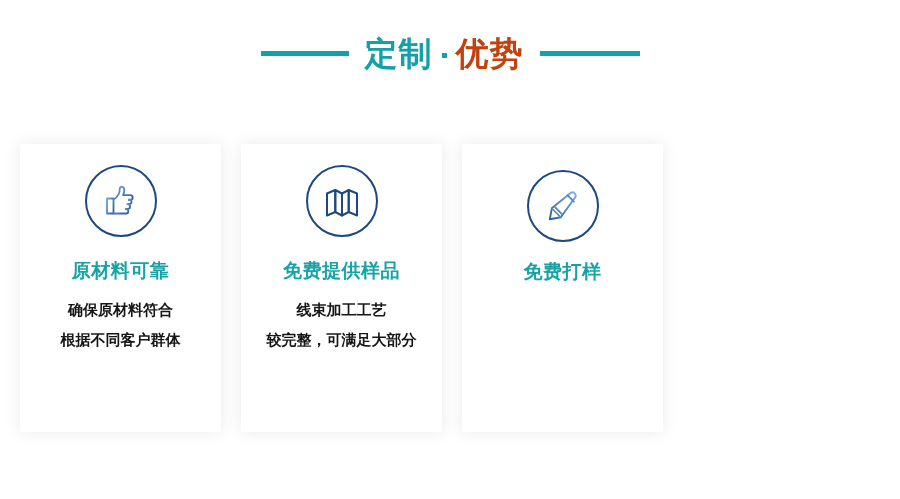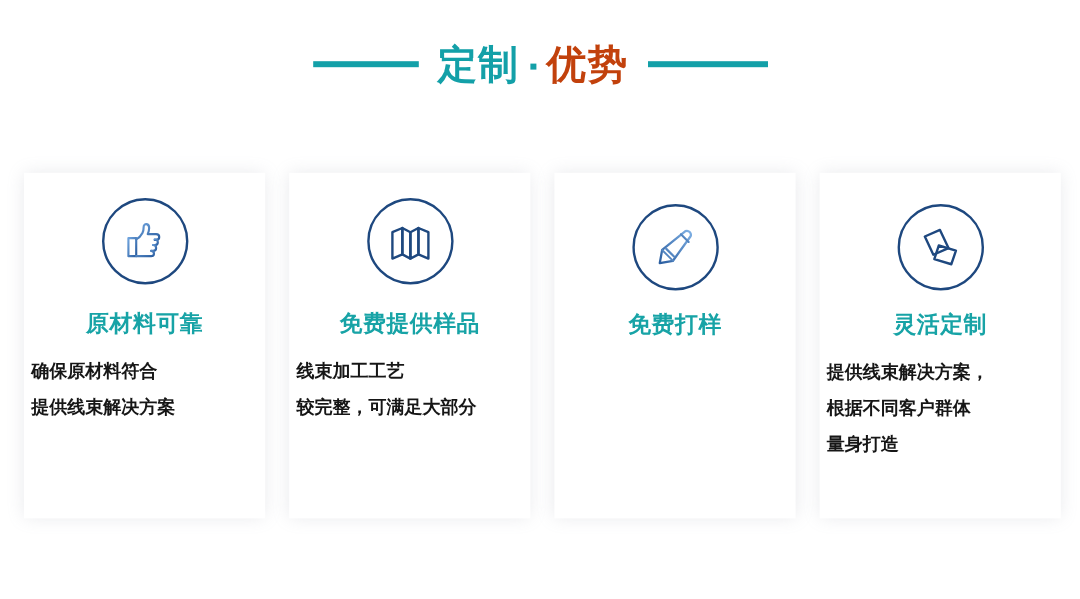--- a/index.html
+++ b/index.html
@@ -117,21 +117,21 @@
     letter-spacing: 0.5px;
     line-height: 1;
     text-align: right;
   }
   .card-desc {
     margin-top: 15px;
     font-size: 15px;
     font-weight: bold;
     color: #161616;
     line-height: 30px;
-    text-align: left;
+    text-align: center;
     width: 100%;
     padding: 0 6px;
     box-sizing: border-box;
   }
   .card-desc .line {
     display: block;
     white-space: nowrap;
   }
 </style>
 </head>
@@ -163,21 +163,21 @@
         <path d="M6 17.5h6.5v15H6z" stroke="url(#g1)" stroke-width="1.8" stroke-linejoin="round"></path>
         <path d="M12.5 18.5c2.4-1.2 4-3 5.2-5.3 1-2 1-3.6 1-5.1 0-1.6 1.2-2.6 2.5-2.3 1.4.3 2.1 1.5 2.1 3.3 0 1.6-.5 3.4-1.2 5h7c1.5 0 2.6 1.1 2.6 2.4s-1 2.4-2.6 2.4h-1.2" stroke="url(#g1)" stroke-width="1.8" stroke-linejoin="round" stroke-linecap="round"></path>
         <path d="M27.9 18.4c1.5 0 2.6 1.1 2.6 2.4 0 1.3-1.1 2.4-2.6 2.4h-1.4" stroke="url(#g1)" stroke-width="1.8" stroke-linecap="round"></path>
         <path d="M26.5 23.2c1.5 0 2.6 1.1 2.6 2.4s-1.1 2.4-2.6 2.4h-1.6" stroke="url(#g1)" stroke-width="1.8" stroke-linecap="round"></path>
         <path d="M24.9 28c1.4 0 2.4 1 2.4 2.2s-1 2.3-2.4 2.3H12.5" stroke="url(#g1)" stroke-width="1.8" stroke-linecap="round" stroke-linejoin="round"></path>
       </svg>
     </div>
     <div class="card-title">原材料可靠</div>
     <div class="card-desc">
       <span class="line">确保原材料符合</span>
-      <span class="line">提供线束解决方案</span>
+      <span class="line">根据不同客户群体</span>
     </div>
   </div>
 
   <div class="card">
     <div class="icon-wrap">
       <svg width="40" height="40" viewBox="0 0 40 40" fill="none">
         <path d="M5 12.5 13.3 9v22L5 34.5z" stroke="#1e487f" stroke-width="2" stroke-linejoin="round"></path>
         <path d="M13.3 9 20 12.5V34.5L13.3 31z" stroke="#1e487f" stroke-width="2" stroke-linejoin="round"></path>
         <path d="M20 12.5 26.7 9v22L20 34.5z" stroke="#1e487f" stroke-width="2" stroke-linejoin="round"></path>
         <path d="M26.7 9 35 12.5v22L26.7 31z" stroke="#1e487f" stroke-width="2" stroke-linejoin="round"></path>
@@ -201,28 +201,14 @@
         </defs>
         <path d="M28.2 6.6c2.6-1.1 5.4 1.7 4.3 4.3L17.8 31.3 6.8 33.3l2-11z" stroke="url(#g3)" stroke-width="1.9" stroke-linejoin="round"></path>
         <path d="M24.5 9.2 30.9 15.6" stroke="url(#g3)" stroke-width="1.8" stroke-linecap="round"></path>
         <path d="M12.3 21.4 18.7 27.8" stroke="url(#g3)" stroke-width="1.8" stroke-linecap="round"></path>
         <path d="M8.8 22.3 17.9 31.4" stroke="url(#g3)" stroke-width="1.6" stroke-linecap="round"></path>
       </svg>
     </div>
     <div class="card-title">免费打样</div>
   </div>
 
-  <div class="card shift-down">
-    <div class="icon-wrap">
-      <svg width="40" height="40" viewBox="0 0 40 40" fill="none">
-        <path d="M18.3 18.6 32.6 22.9 28.8 34.2 14.6 29.9z" stroke="#1e487f" stroke-width="2" stroke-linejoin="round"></path>
-        <path d="M6.7 11.1 19.3 5.6l7.1 15.1-12.6 5.6z" stroke="#1e487f" stroke-width="2" stroke-linejoin="round"></path>
-      </svg>
-    </div>
-    <div class="card-title">灵活定制</div>
-    <div class="card-desc">
-      <span class="line">提供线束解决方案，</span>
-      <span class="line">根据不同客户群体</span>
-      <span class="line">量身打造</span>
-    </div>
-  </div>
 
 </div>
 
 </body></html>

